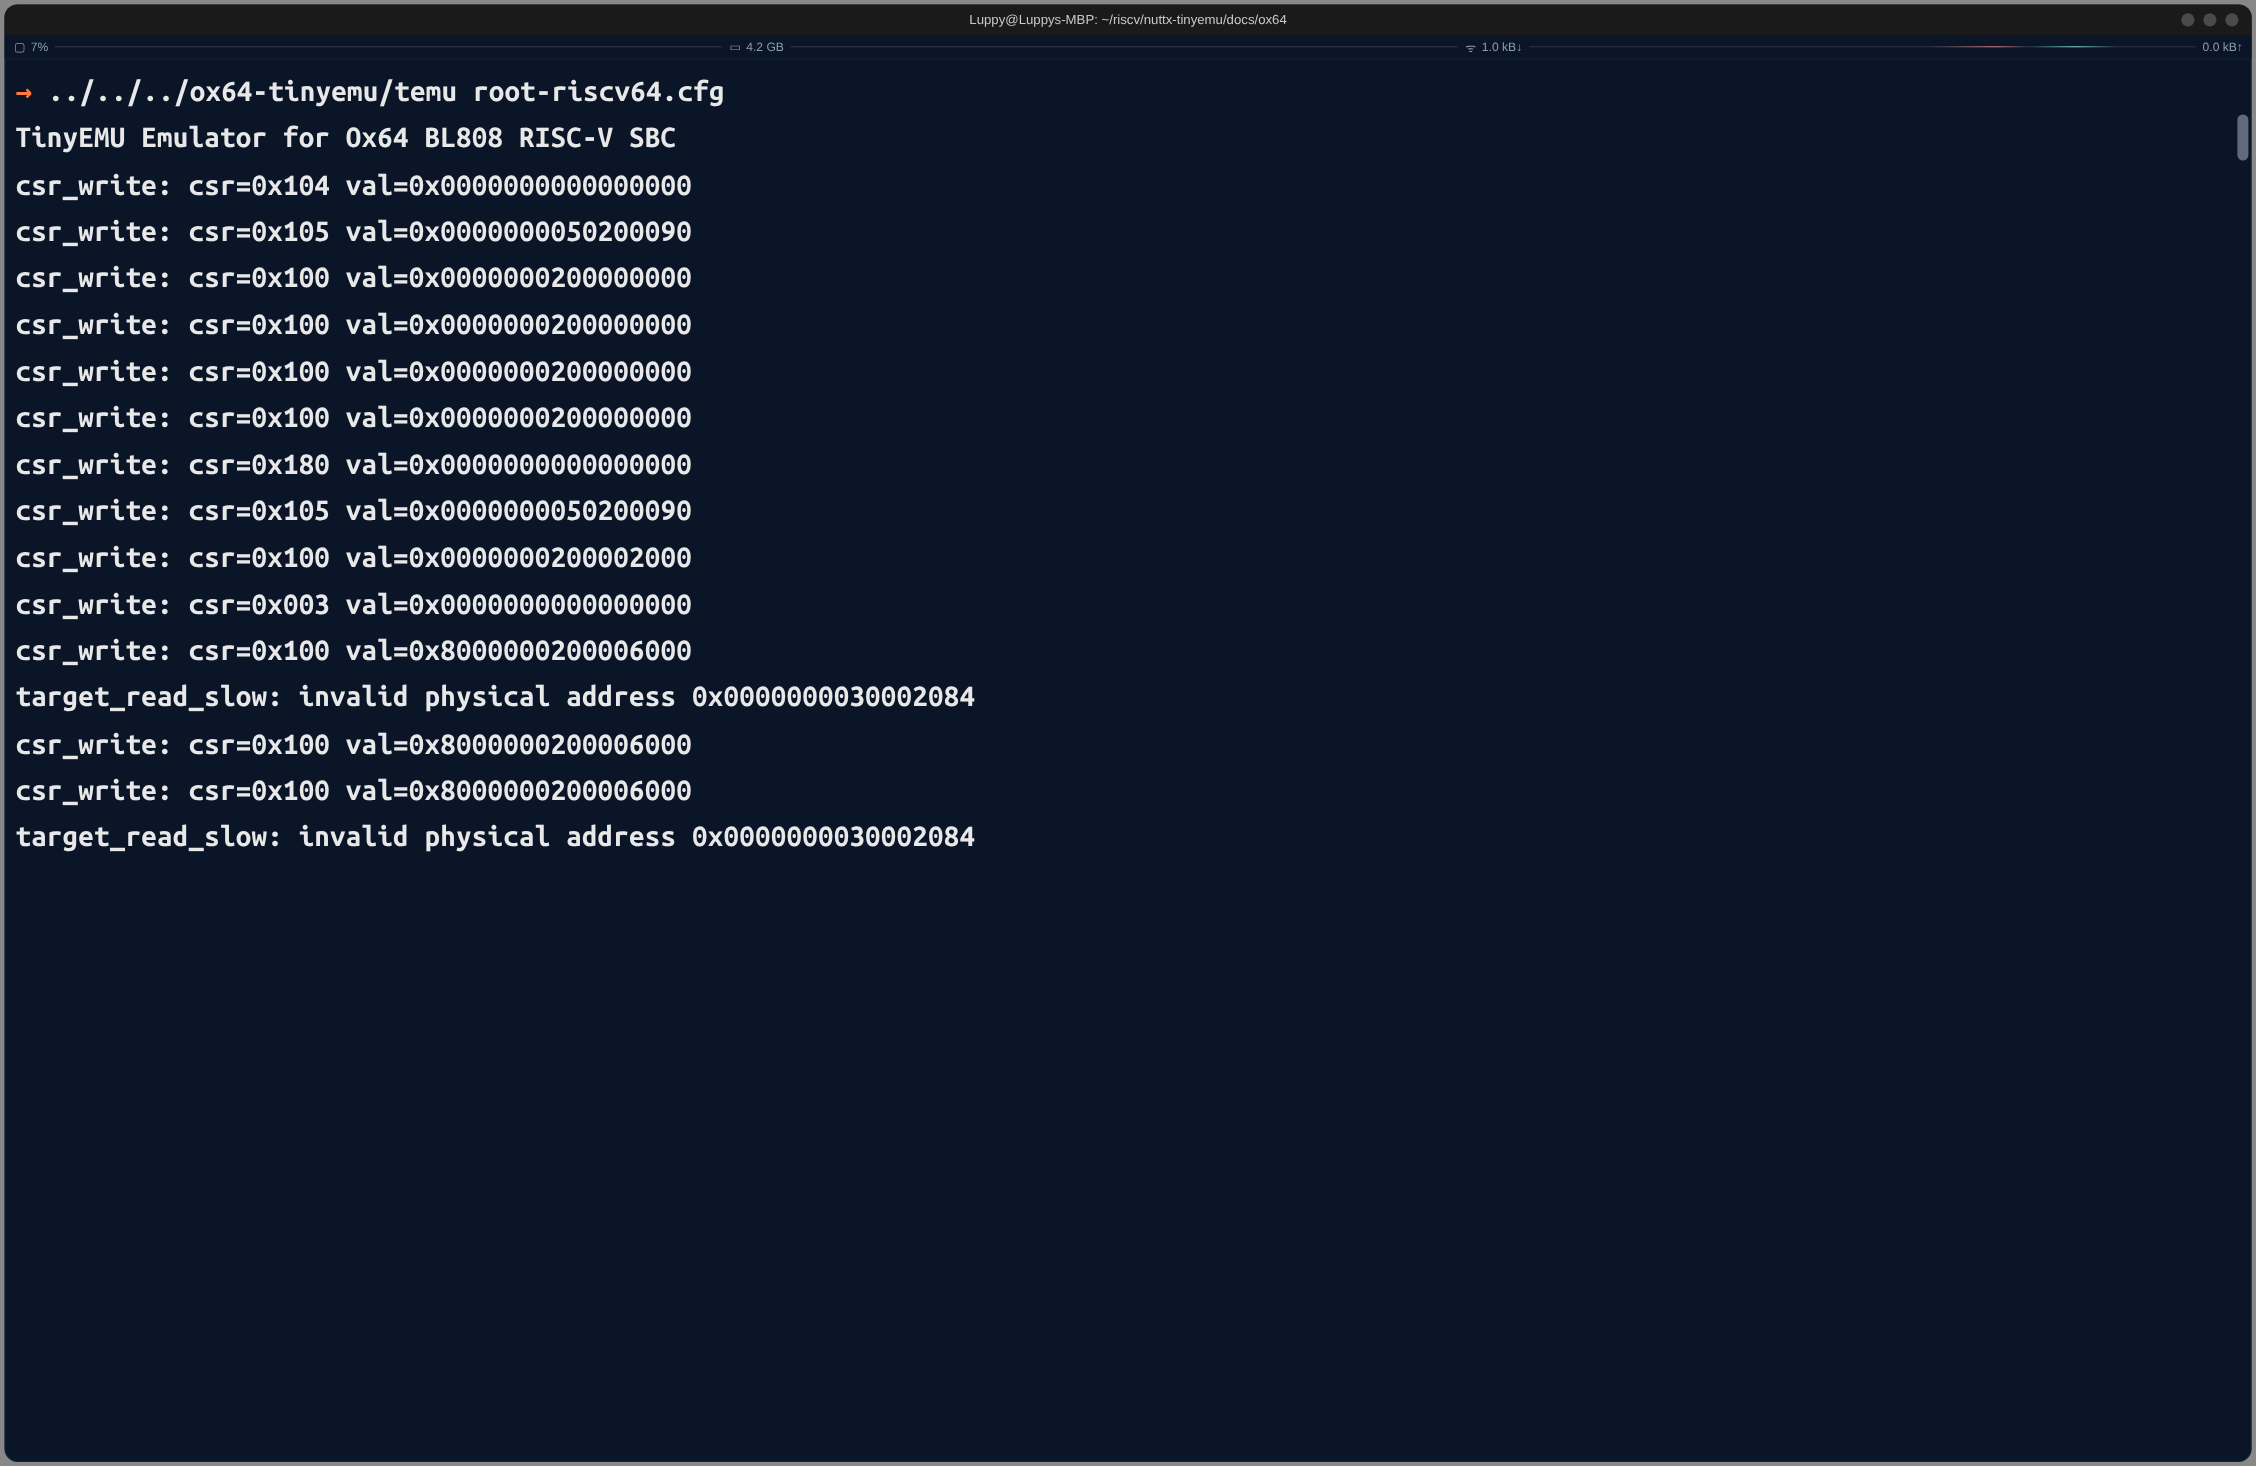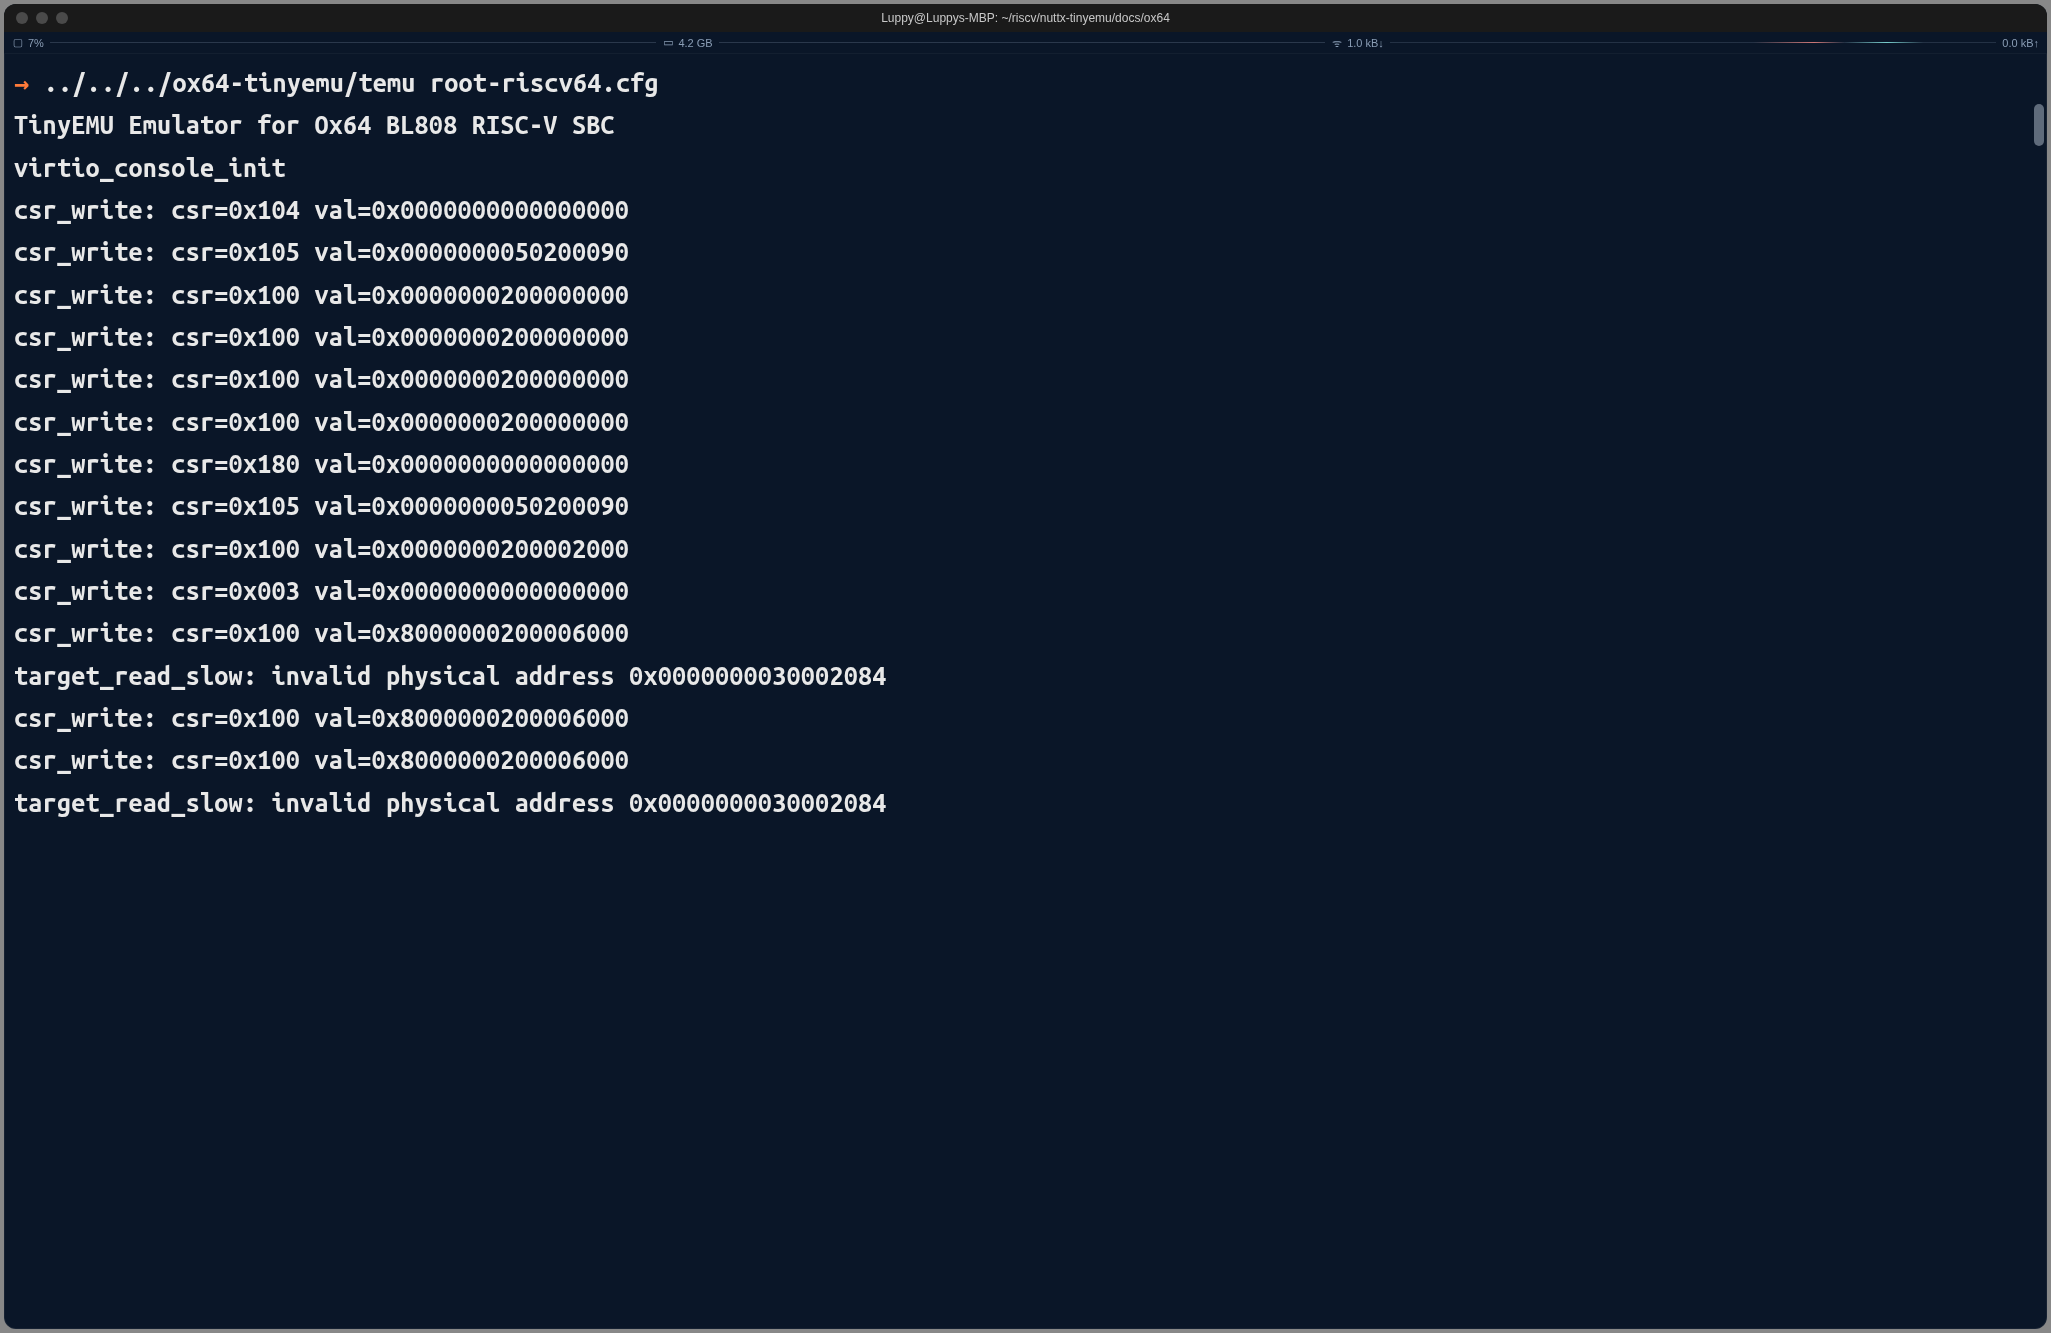--- a/index.html
+++ b/index.html
@@ -1,15 +1,15 @@
 <!DOCTYPE html>
 <html><head>
 <meta charset="utf-8">
 <style>
-  * { margin: 0; padding: 0; box-sizing: border-box; }
+  * { margin: 0; padding: 0; box-sizing: border-box; justify-content: flex-end; }
   html, body { width: 100%; height: 100%; }
   body {
     background: #888;
     font-family: "SF Mono", "Menlo", "Consolas", "Liberation Mono", monospace;
     overflow: hidden;
   }
   .window {
     position: absolute;
     inset: 4px;
     background: #0a1628;
@@ -157,21 +157,20 @@
     <div class="status-line colored"></div>
     <div class="status-seg">
       <span>0.0 kB↑</span>
     </div>
   </div>
 
   <div class="terminal-body">
     <div class="terminal-line"><span class="prompt-arrow">→</span><span> ../../../ox64-tinyemu/temu root-riscv64.cfg</span></div>
     <div id="output-lines">
         <div class="terminal-line">TinyEMU Emulator for Ox64 BL808 RISC-V SBC</div>
-        <div class="terminal-line">virtio_console_init</div>
         <div class="terminal-line">csr_write: csr=0x104 val=0x0000000000000000</div>
         <div class="terminal-line">csr_write: csr=0x105 val=0x0000000050200090</div>
         <div class="terminal-line">csr_write: csr=0x100 val=0x0000000200000000</div>
         <div class="terminal-line">csr_write: csr=0x100 val=0x0000000200000000</div>
         <div class="terminal-line">csr_write: csr=0x100 val=0x0000000200000000</div>
         <div class="terminal-line">csr_write: csr=0x100 val=0x0000000200000000</div>
         <div class="terminal-line">csr_write: csr=0x180 val=0x0000000000000000</div>
         <div class="terminal-line">csr_write: csr=0x105 val=0x0000000050200090</div>
         <div class="terminal-line">csr_write: csr=0x100 val=0x0000000200002000</div>
         <div class="terminal-line">csr_write: csr=0x003 val=0x0000000000000000</div>

